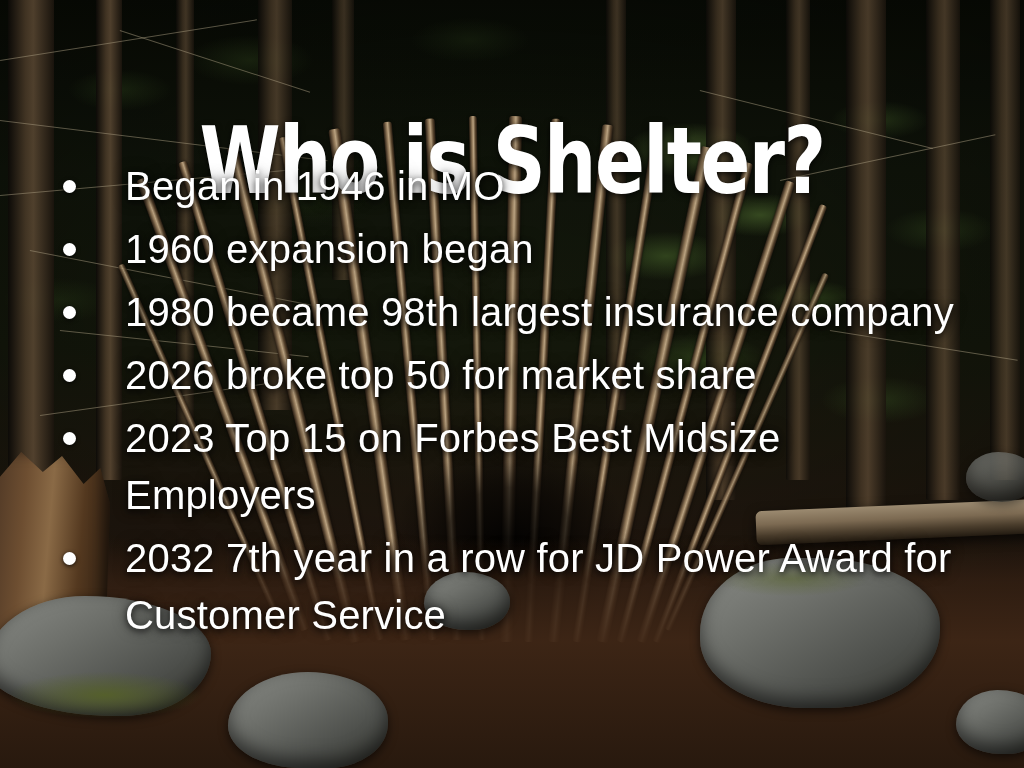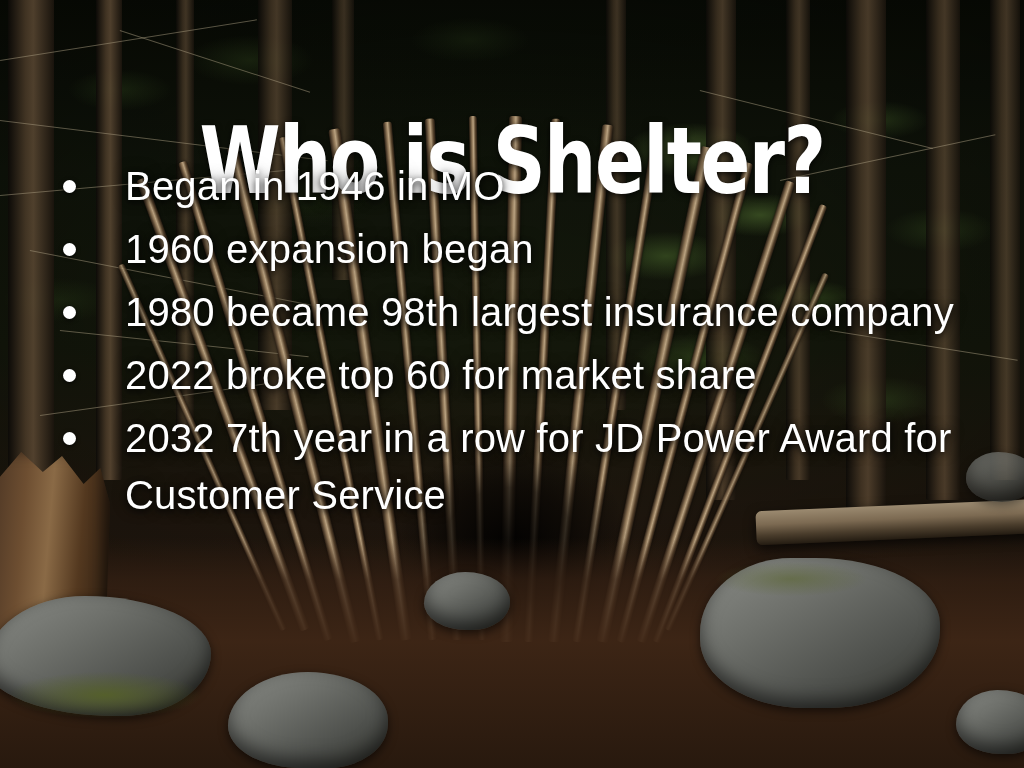--- a/index.html
+++ b/index.html
@@ -256,21 +256,25 @@
       <li class="bullet-item">
         <span class="bullet-dot"></span>
         <span>1960 expansion began</span>
       </li>
       <li class="bullet-item">
         <span class="bullet-dot"></span>
         <span>1980 became 98th largest insurance company</span>
       </li>
       <li class="bullet-item">
         <span class="bullet-dot"></span>
-        <span>2022 broke top 60 for market share</span>
+        <span>2026 broke top 50 for market share</span>
+      </li>
+      <li class="bullet-item">
+        <span class="bullet-dot"></span>
+        <span>2023 Top 15 on Forbes Best Midsize Employers</span>
       </li>
       <li class="bullet-item">
         <span class="bullet-dot"></span>
         <span>2032 7th year in a row for JD Power Award for Customer Service</span>
       </li>
     </ul>
 
   </div>
 </div>
 

